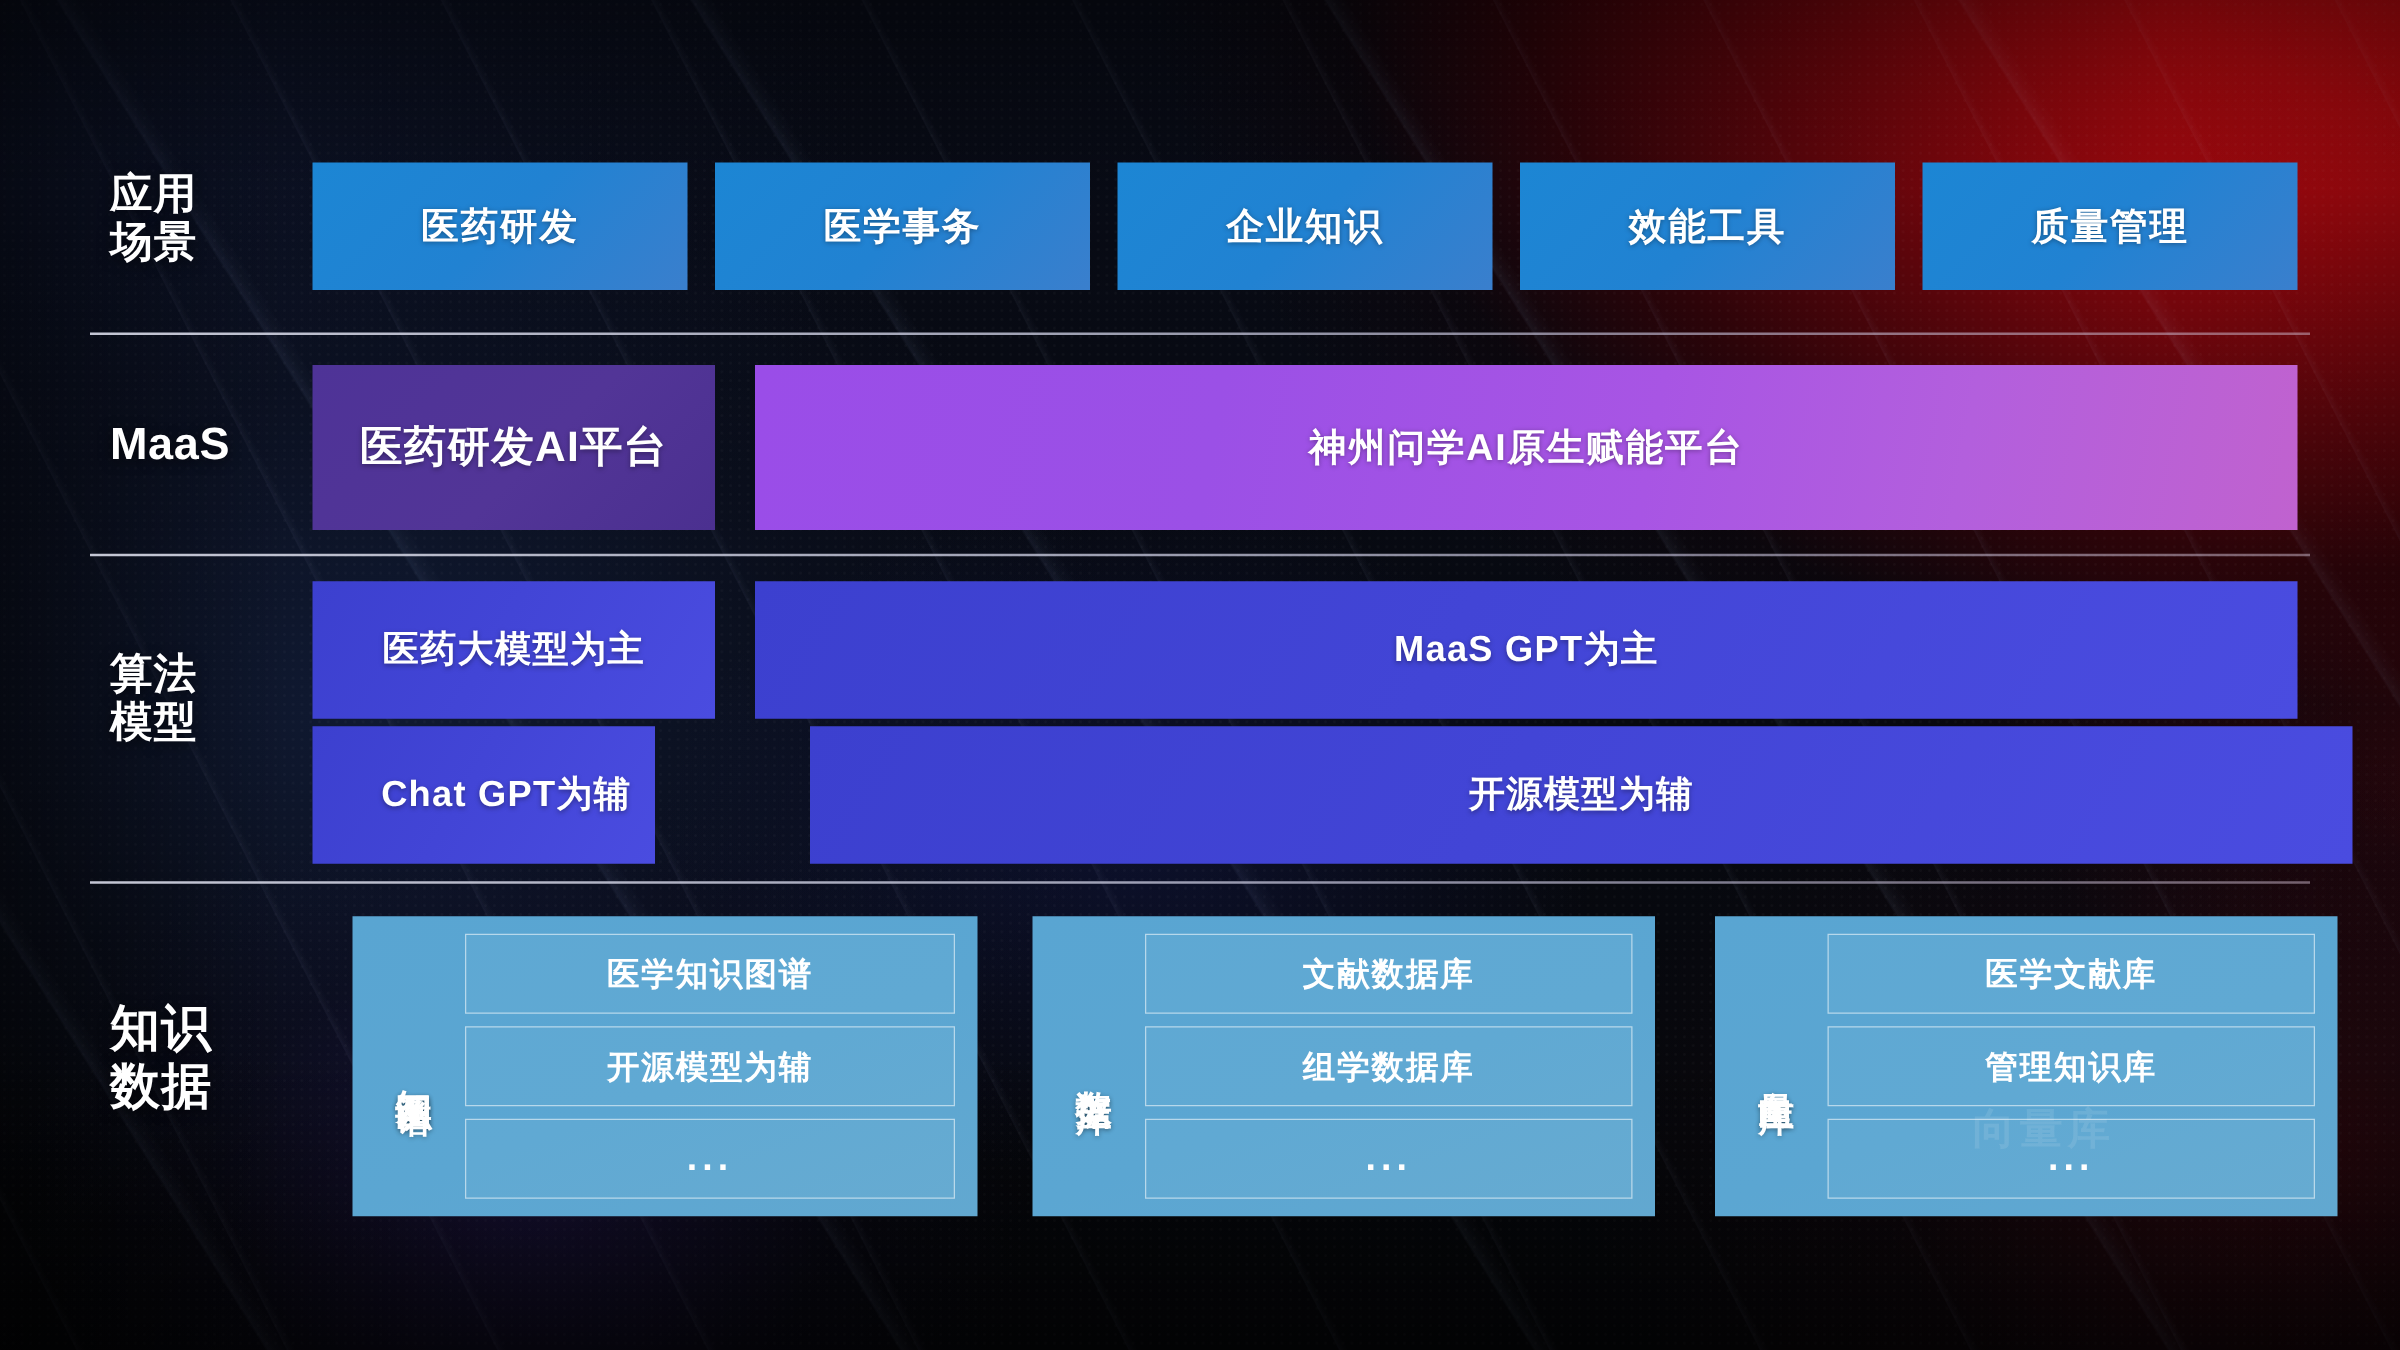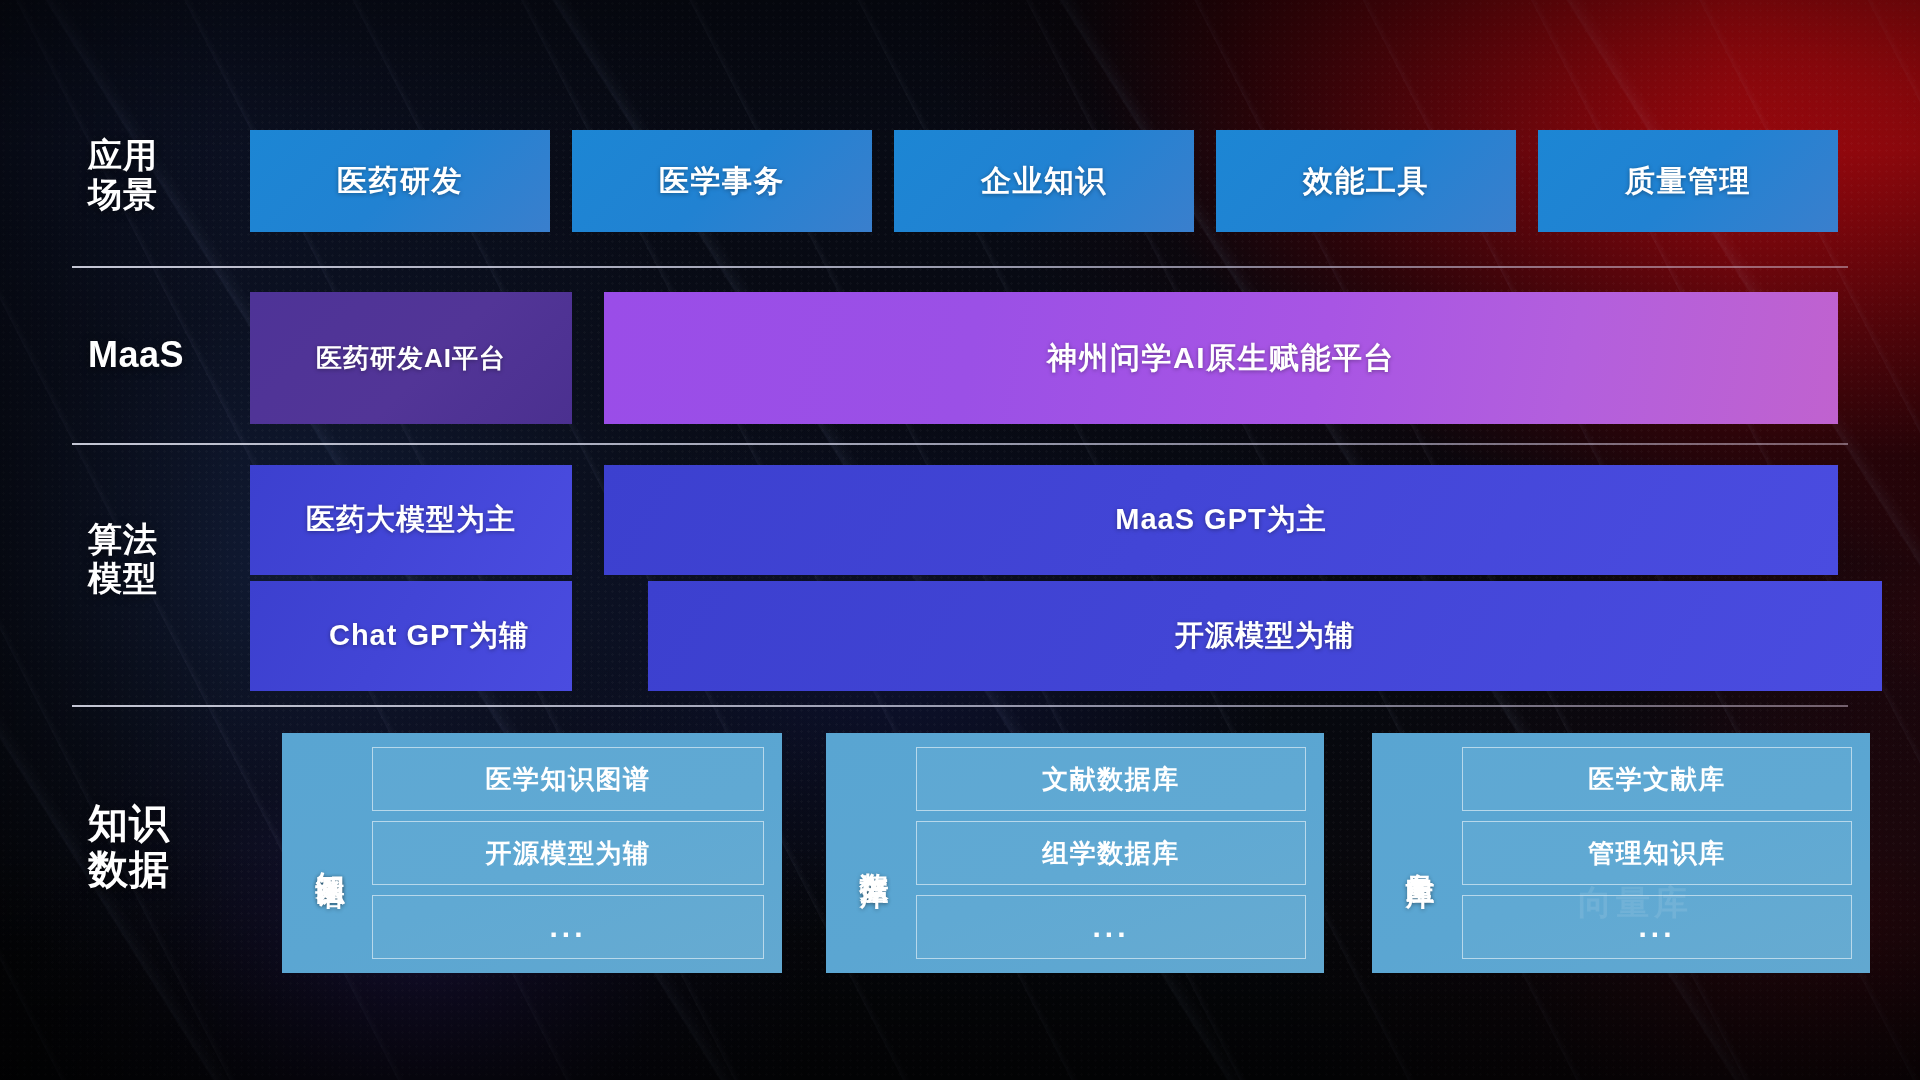--- a/index.html
+++ b/index.html
@@ -138,42 +138,42 @@
     letter-spacing: 1.5px;
     background: linear-gradient(135deg, #1c86d4 0%, #2182d2 50%, #3a7fcd 100%);
   }
 
   
   .maas-left {
     top: 292px;
     left: 250px;
     width: 322px;
     height: 132px;
-    font-size: 26px;
+    font-size: 34px;
     letter-spacing: 1px;
     background: linear-gradient(135deg, #4e3397 0%, #523597 55%, #4b3090 100%);
   }
   .maas-right {
     top: 292px;
     left: 604px;
     width: 1234px;
     height: 132px;
     font-size: 30px;
     letter-spacing: 1.5px;
     background: linear-gradient(100deg, #9a4de8 0%, #9b50e6 30%, #a855e4 58%, #b35fdd 78%, #c062cf 100%);
   }
 
   
   .algo-box {
     font-size: 29px;
     letter-spacing: 1px;
     background: linear-gradient(120deg, #3c40cf 0%, #4245d6 45%, #4a4ce0 100%);
   }
   .algo-l1 { top: 465px; left: 250px; width: 322px; height: 110px; }
-  .algo-l2 { top: 581px; left: 250px; width: 322px; height: 110px; padding-left: 36px; }
+  .algo-l2 { top: 581px; left: 250px; width: 274px; height: 110px; padding-left: 36px; }
   .algo-r1 { top: 465px; left: 604px; width: 1234px; height: 110px; }
   .algo-r2 { top: 581px; left: 604px; width: 1234px; height: 110px; margin-left: 44px; }
 
   
   .kgroup {
     position: absolute;
     top: 733px;
     height: 240px;
     display: flex;
     align-items: center;

